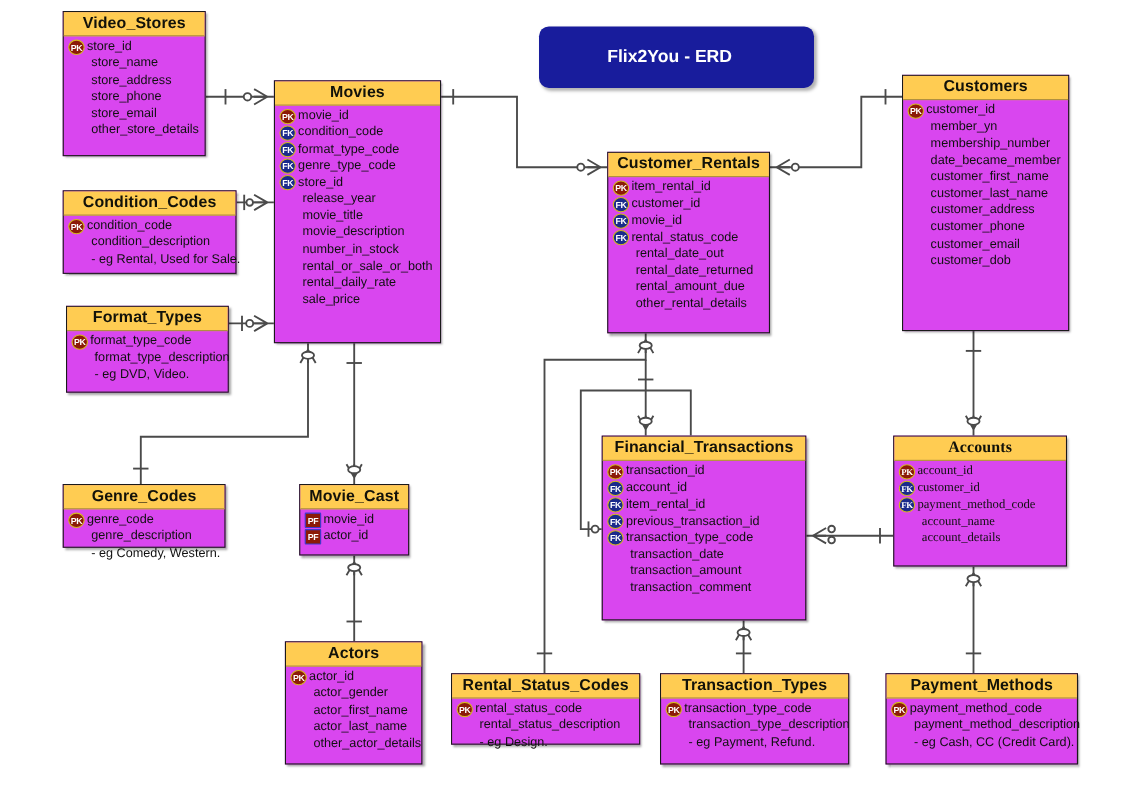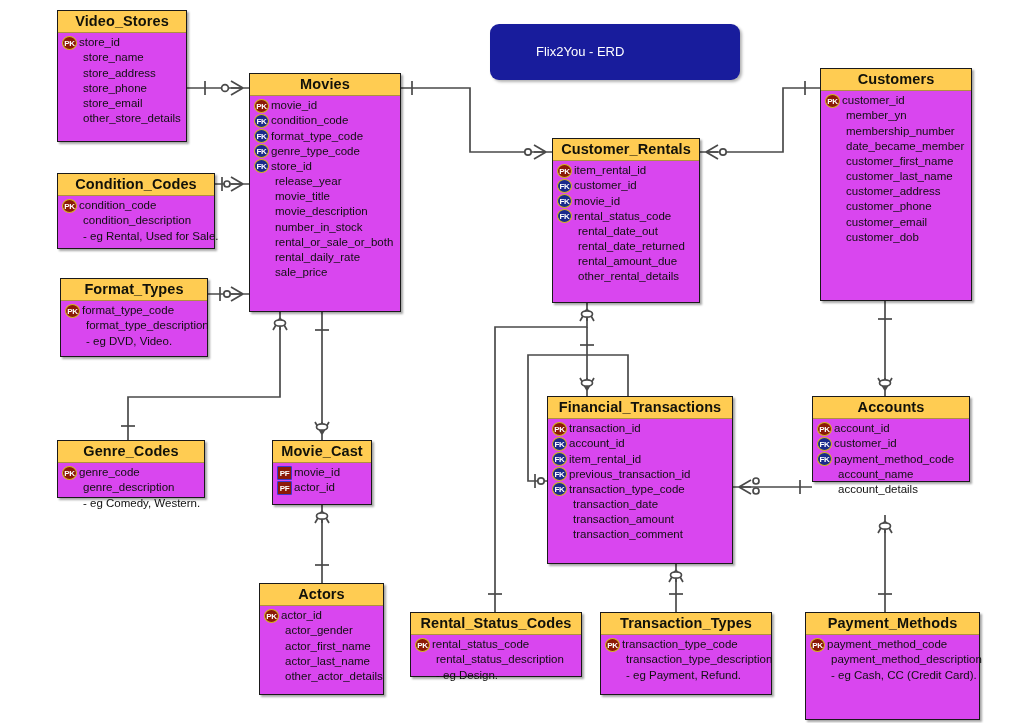--- a/index.html
+++ b/index.html
@@ -105,23 +105,23 @@
     background: #181c9c;
     border-radius: 9px;
     color: #ffffff;
     z-index: 6;
     display: flex;
     flex-direction: column;
     justify-content: center;
     box-shadow: 2px 2px 3px rgba(0,0,0,0.3);
   }
   #title-box div {
-    font-size: 13px;
-    font-weight: normal;
-    padding-left: 46px;
+    font-size: 16px;
+    font-weight: bold;
+    padding-left: 62px;
     line-height: 1.28;
     white-space: nowrap;
   }
 </style>
 </head>
 <body>
 
 <div id="canvas">
 
   <svg id="wires" viewBox="0 0 1024 723" width="1024" height="723">
@@ -496,21 +496,21 @@
           <div class="attr indented">
             <span class="key-none"></span>
             <span class="attr-name">transaction_amount</span>
           </div>
           <div class="attr indented">
             <span class="key-none"></span>
             <span class="attr-name">transaction_comment</span>
           </div>
         </div>
       </div>
-      <div class="entity" style="left: 812px; top: 396px; width: 158px; height: 86px;">
+      <div class="entity" style="left: 812px; top: 396px; width: 158px; height: 119px; font-family: Liberation Serif, serif;">
         <div class="entity-title">Accounts</div>
         <div class="attr-list">
           <div class="attr">
             <span class="key-badge key-pk">PK</span>
             <span class="attr-name">account_id</span>
           </div>
           <div class="attr">
             <span class="key-badge key-fk">FK</span>
             <span class="attr-name">customer_id</span>
           </div>
@@ -555,21 +555,21 @@
           <div class="attr indented">
             <span class="key-none"></span>
             <span class="attr-name">transaction_type_description</span>
           </div>
           <div class="attr indented">
             <span class="key-none"></span>
             <span class="attr-name">- eg Payment, Refund.</span>
           </div>
         </div>
       </div>
-      <div class="entity" style="left: 805px; top: 612px; width: 175px; height: 108px;">
+      <div class="entity" style="left: 805px; top: 612px; width: 175px; height: 83px;">
         <div class="entity-title">Payment_Methods</div>
         <div class="attr-list">
           <div class="attr">
             <span class="key-badge key-pk">PK</span>
             <span class="attr-name">payment_method_code</span>
           </div>
           <div class="attr indented">
             <span class="key-none"></span>
             <span class="attr-name">payment_method_description</span>
           </div>

